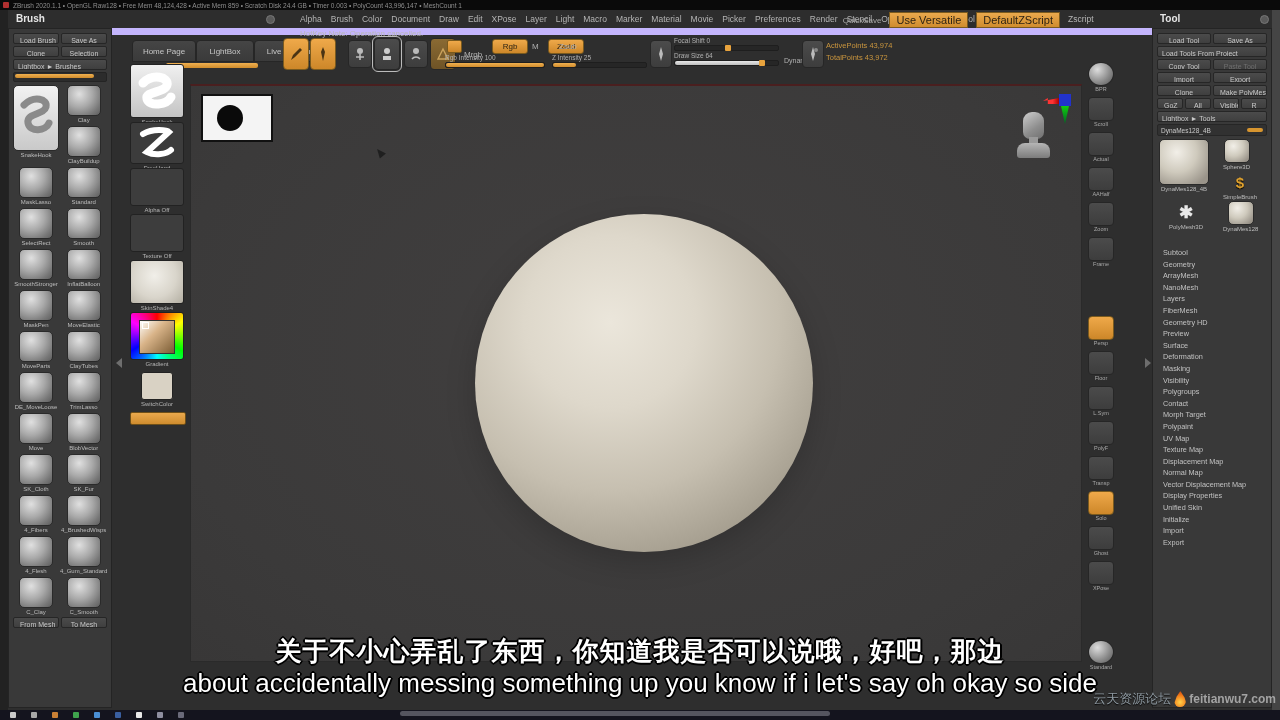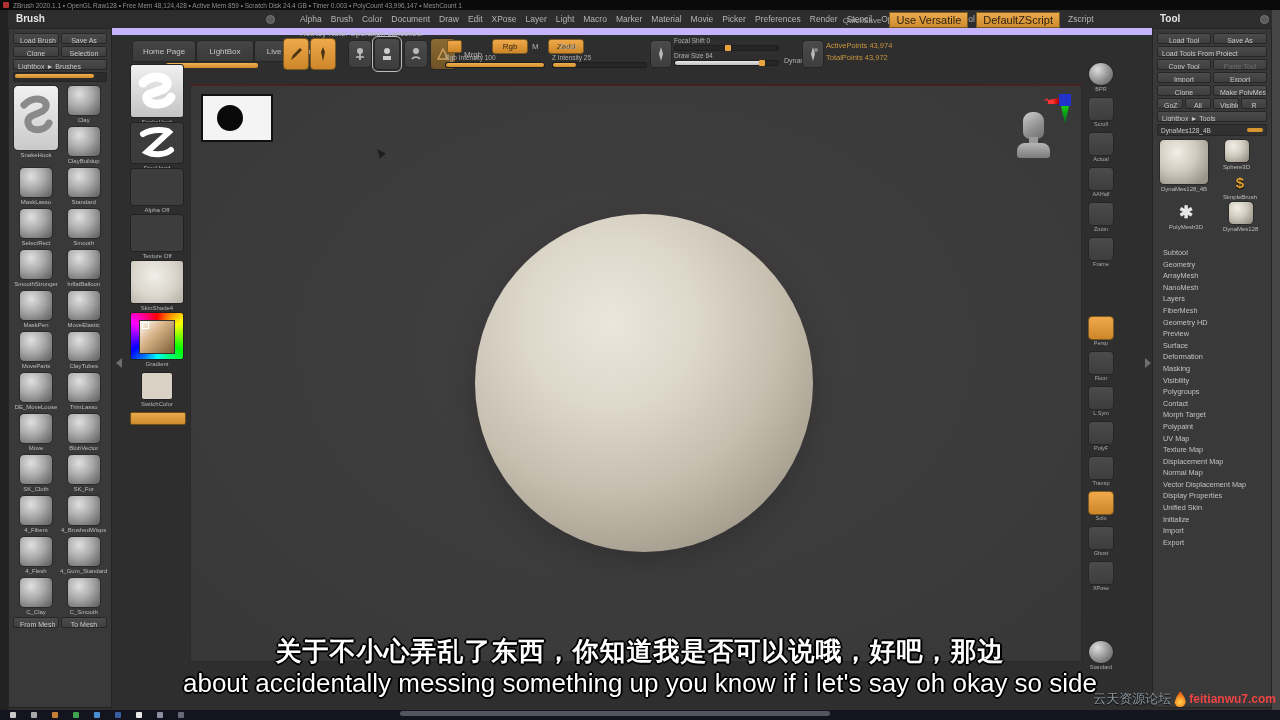--- a/index.html
+++ b/index.html
@@ -124,21 +124,21 @@
   .divider-arrow{position:absolute;top:358px;width:0;height:0;border-top:5px solid transparent;border-bottom:5px solid transparent;}
   .da-left{left:116px;border-right:6px solid #6e6e6e;}
   .da-right{left:1145px;border-left:6px solid #6e6e6e;}
   
   .sub{position:absolute;left:0;width:1280px;text-align:center;color:#fff;font-weight:bold;
     text-shadow:-2px 0 0 #000,2px 0 0 #000,0 -2px 0 #000,0 2px 0 #000,-1px -1px 0 #000,1px 1px 0 #000,-1px 1px 0 #000,1px -1px 0 #000;}
   .sub-zh{top:634px;font-size:26px;letter-spacing:1px;}
   .sub-en{top:668px;font-size:26px;font-weight:normal;}
   .watermark{position:absolute;right:4px;top:690px;display:flex;align-items:center;gap:3px;}
   .wm-site{font-size:13px;color:#8d98a0;text-shadow:0 1px 1px #000;}
-  .wm-domain{font-size:12px;color:#ef4444;font-weight:bold;text-align:right;}
+  .wm-domain{font-size:12px;color:#a3a3a3;font-weight:bold;text-align:right;}
   .flame{width:12px;height:16px;background:radial-gradient(circle at 50% 70%,#ffd24a 0%,#f07818 55%,#c03a10 100%);
     border-radius:50% 50% 50% 50%/60% 60% 40% 40%;clip-path:polygon(50% 0,85% 40%,100% 75%,80% 100%,20% 100%,0 75%,20% 35%);}
   .taskbar{position:absolute;left:0;top:710px;width:1280px;height:10px;background:#14141e;display:flex;align-items:center;gap:15px;padding-left:10px;box-sizing:border-box;}
   .tb-ic{width:6px;height:6px;border-radius:1px;cursor:pointer;}
   .tb-pill{position:absolute;left:400px;top:1px;width:430px;height:5px;background:#8a8a96;opacity:.55;border-radius:3px;}
   .squiggle{stroke:#fff;fill:none;stroke-linecap:round;}
 </style>
 </head>
 <body>
 

